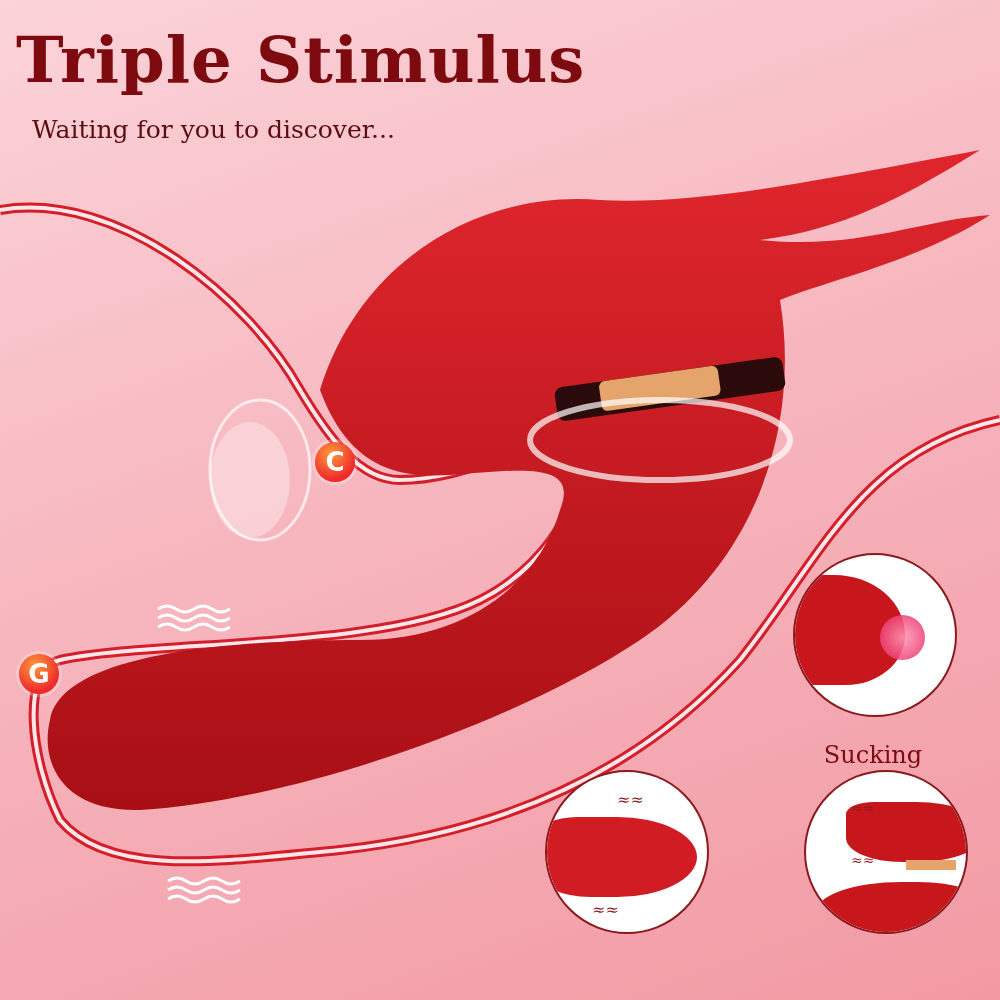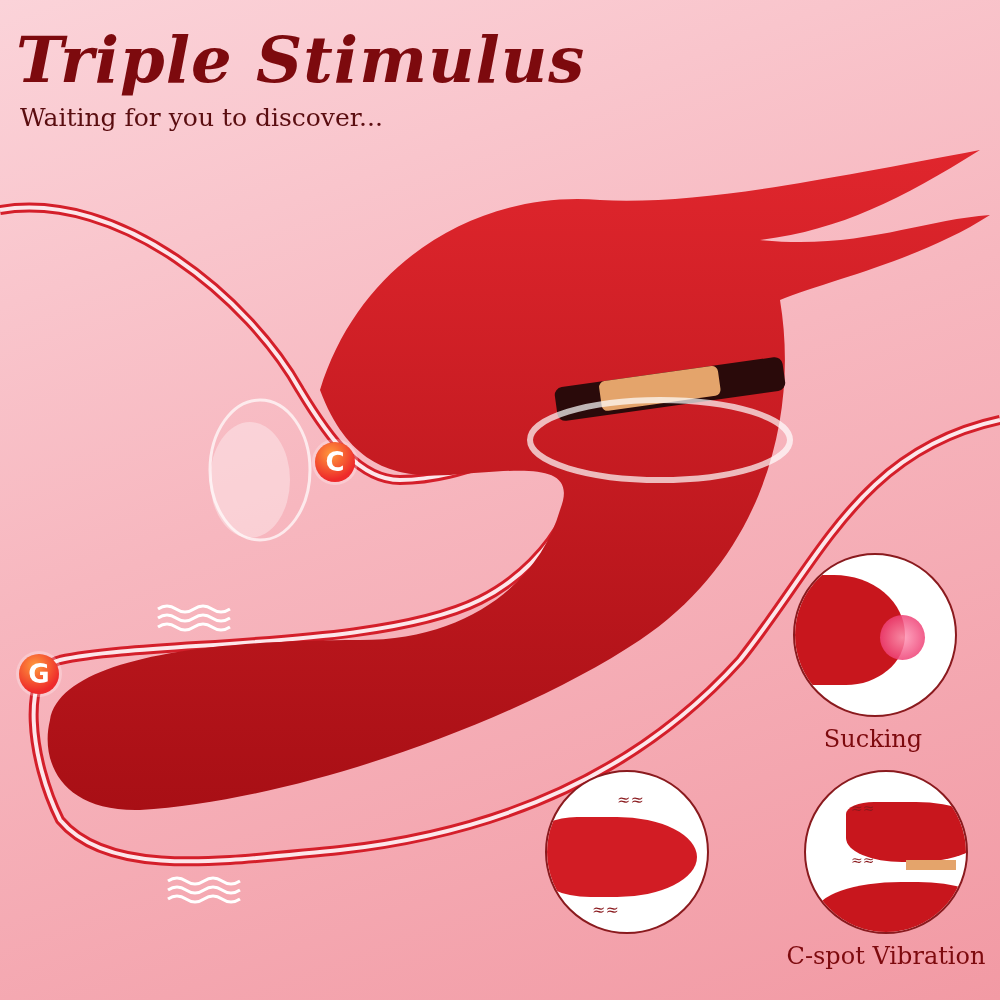--- a/index.html
+++ b/index.html
@@ -1,30 +1,30 @@
 <!DOCTYPE html>
 <html><head>
 <meta charset="utf-8">
 <style>
   html,body{margin:0;padding:0;}
   body{width:1000px;height:1000px;overflow:hidden;position:relative;
     background:linear-gradient(160deg,#fbd3d9 0%,#f7b7bf 45%,#f29aa4 100%);
     font-family:"DejaVu Serif","Liberation Serif",serif;}
-  .title{position:absolute;left:16px;top:22px;font-size:64px;font-weight:bold;color:#7d0a0e;letter-spacing:1px;margin:0;font-style:italic;}
-  .subtitle{position:absolute;left:20px;top:103px;font-size:25px;color:#5a0d10;margin:0;}
+  .title{position:absolute;left:16px;top:22px;font-size:64px;font-weight:bold;color:#7d0a0e;letter-spacing:1px;margin:0;}
+  .subtitle{position:absolute;left:20px;top:103px;font-size:25px;color:#5a0d10;margin:12px;}
   .ribbon{position:absolute;left:0;top:0;width:1000px;height:1000px;}
   .product{position:absolute;}
   .badge{position:absolute;width:40px;height:40px;border-radius:50%;
     background:radial-gradient(circle at 40% 30%,#ff9a3c,#ee2a2a 70%);
     color:#fff;font-family:"DejaVu Sans","Liberation Sans",sans-serif;font-weight:bold;font-size:26px;
     display:flex;align-items:center;justify-content:center;box-shadow:0 0 0 3px #fff4;}
   .waves{position:absolute;width:76px;height:28px;}
   .feature{position:absolute;text-align:center;}
   .feature .circle{width:160px;height:160px;border-radius:50%;background:#fff;border:2px solid #8a1a1e;margin:0 auto;position:relative;overflow:hidden;}
-  .feature .label{font-size:24px;color:#7d0a0e;margin-top:8px;white-space:nowrap;}
+  .feature .label{font-size:24px;color:#7d0a0e;margin-top:24px;white-space:nowrap;}
 </style>
 </head>
 <body>
 
 <h1 class="title">Triple Stimulus</h1>
 <p class="subtitle">Waiting for you to discover...</p>
 
 <svg class="ribbon" viewBox="0 0 1000 1000">
   <path d="M0,210 C120,190 250,300 300,390 C330,440 360,480 400,480 C470,480 520,440 560,450 C600,470 560,560 480,600 C380,650 150,640 60,660 C20,670 30,760 60,820 C110,880 230,860 340,850 C520,830 650,760 740,660 C820,560 860,450 1000,420" fill="none" stroke="#d41f2a" stroke-width="10"></path>
   <path d="M0,210 C120,190 250,300 300,390 C330,440 360,480 400,480 C470,480 520,440 560,450 C600,470 560,560 480,600 C380,650 150,640 60,660 C20,670 30,760 60,820 C110,880 230,860 340,850 C520,830 650,760 740,660 C820,560 860,450 1000,420" fill="none" stroke="#fde6ea" stroke-width="4"></path>
@@ -72,14 +72,13 @@
 </div>
 
 <div class="feature" style="left:786px;top:770px;width:200px;">
   <div class="circle">
     <div style="position:absolute;left:40px;top:30px;width:140px;height:60px;background:#c8161d;border-radius:20% 50% 50% 40%;"></div>
     <div style="position:absolute;left:10px;top:110px;width:170px;height:60px;background:#c8161d;border-radius:50% 40% 0 0;"></div>
     <div style="position:absolute;left:100px;top:88px;width:50px;height:10px;background:#e4a46b;"></div>
     <div style="position:absolute;left:45px;top:28px;color:#8a1a1e;font-size:14px;">≈≈</div>
     <div style="position:absolute;left:45px;top:80px;color:#8a1a1e;font-size:14px;">≈≈</div>
   </div>
-  <div class="label">C-spot Vibration</div>
 </div>
 
 </body></html>

